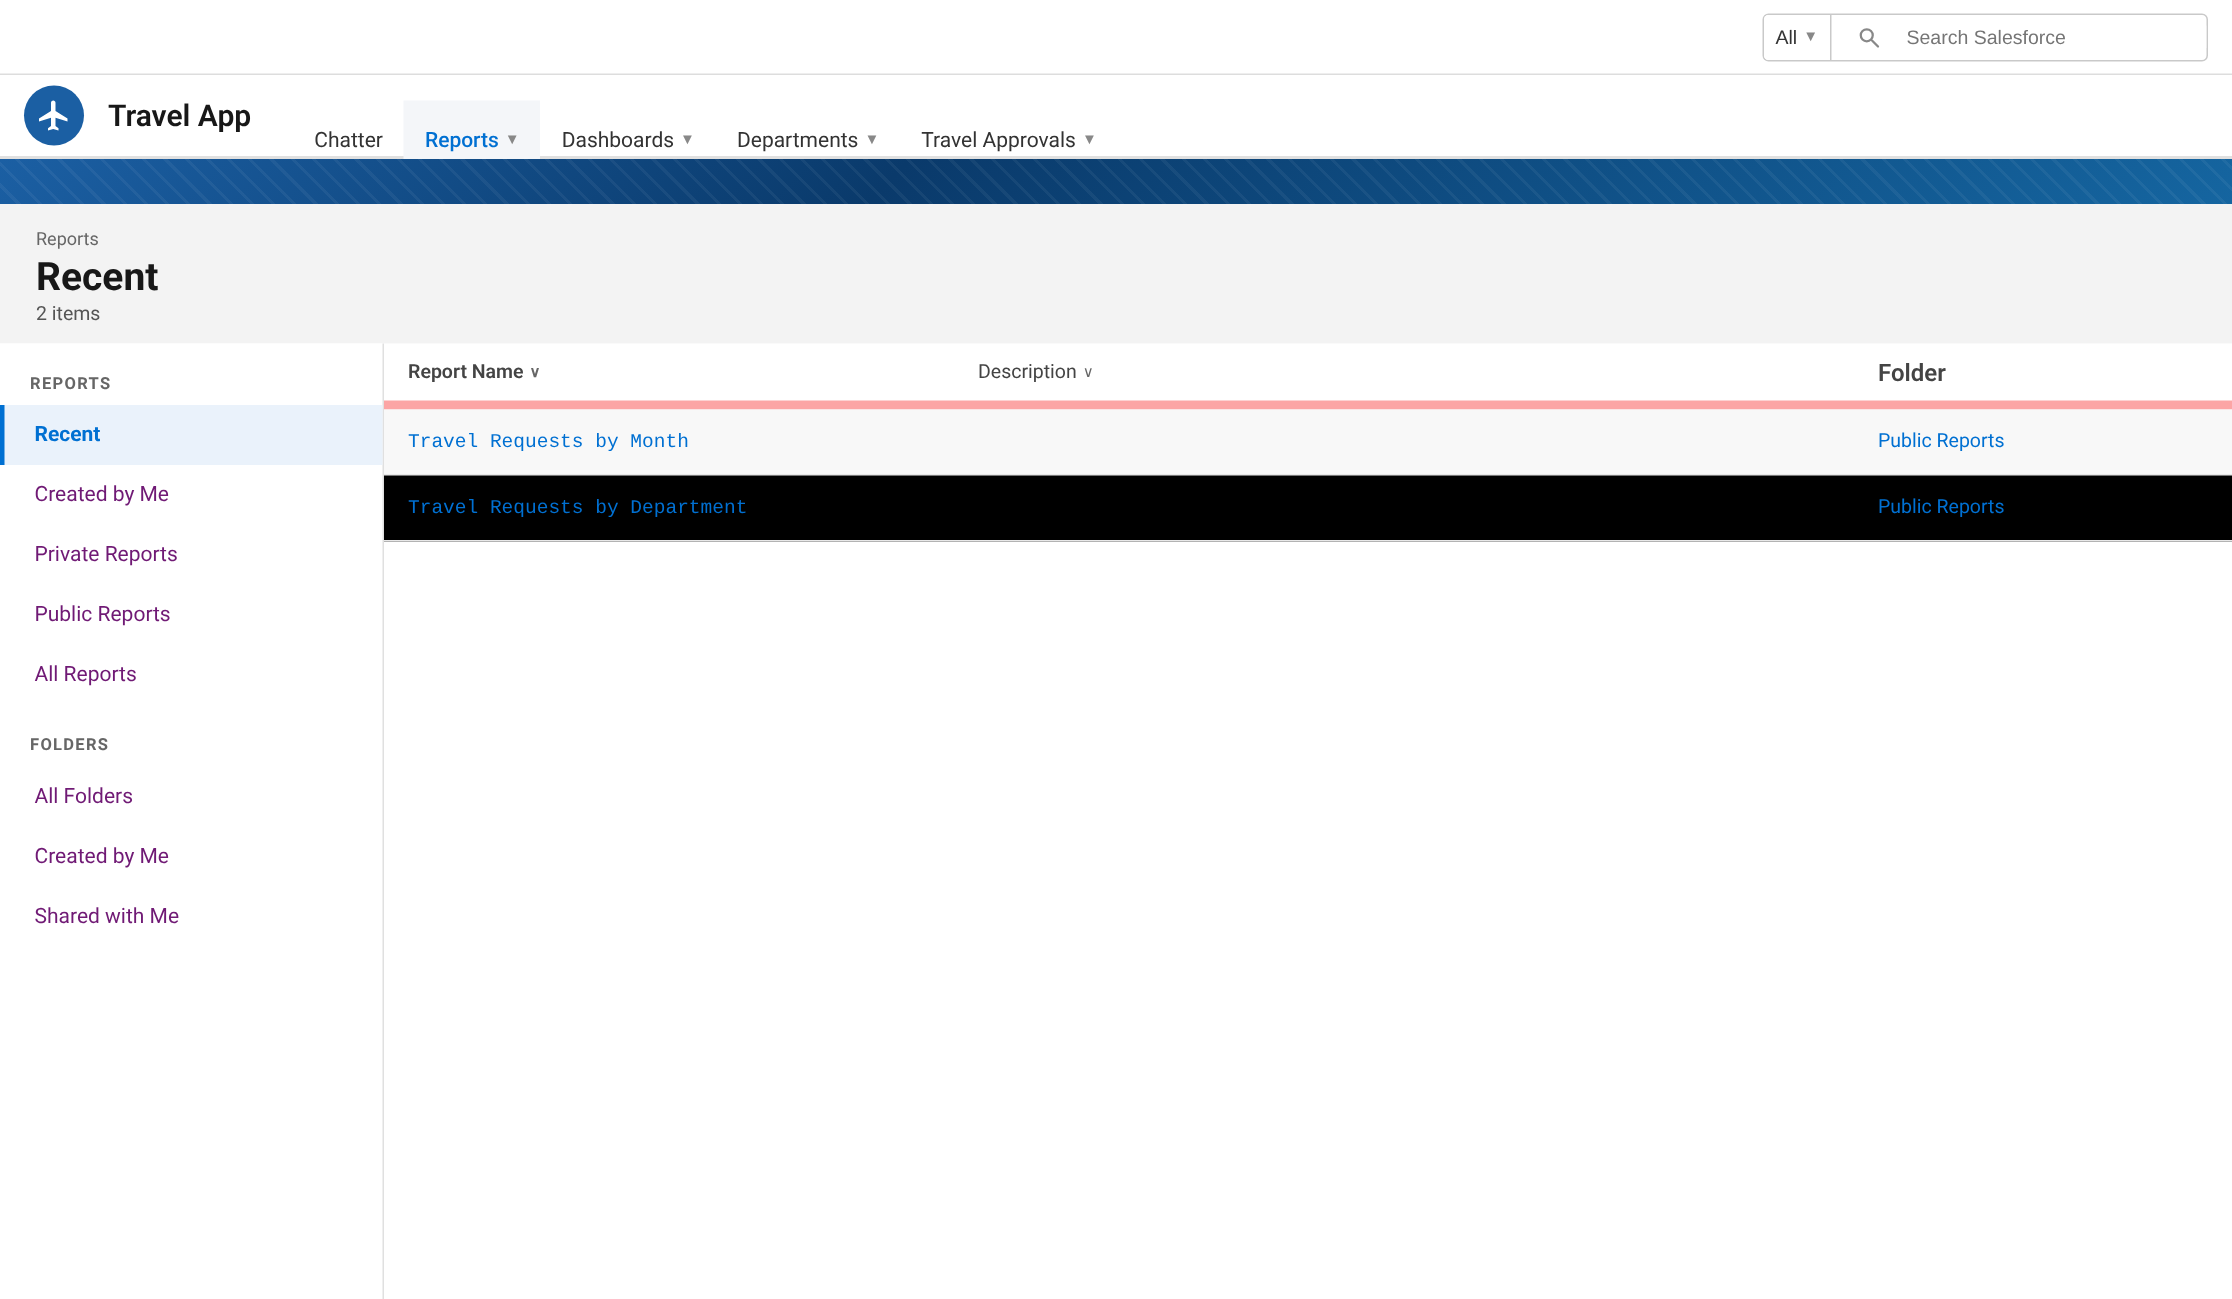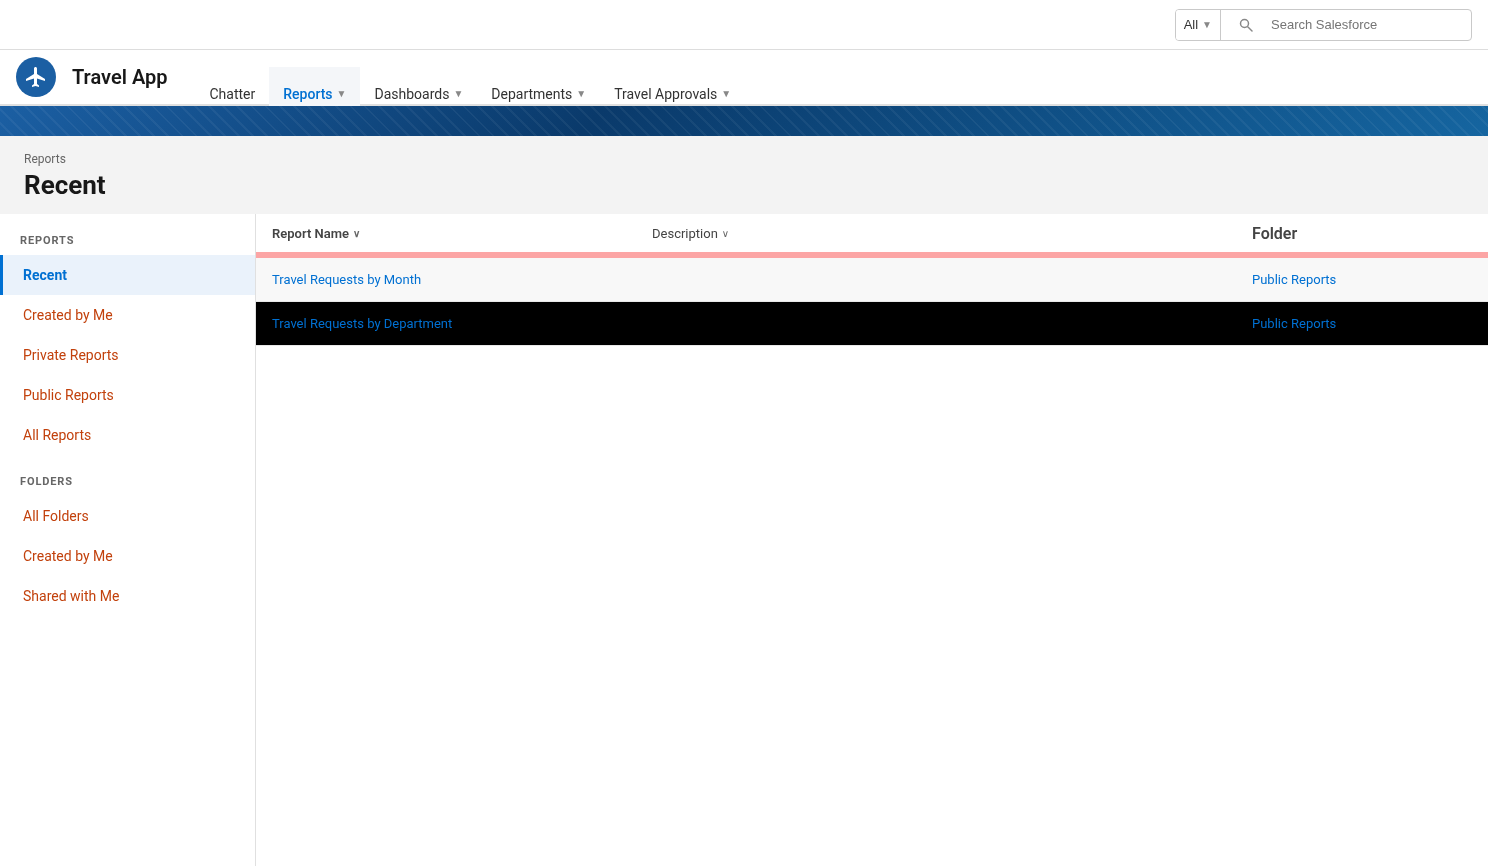--- a/index.html
+++ b/index.html
@@ -156,21 +156,21 @@
       color: #666;
       letter-spacing: 0.08em;
       padding: 20px 20px 8px 20px;
       text-transform: uppercase;
     }
     .sidebar-item {
       display: flex;
       align-items: center;
       padding: 12px 20px;
       font-size: 14px;
-      color: #c2410c;
+      color: #701a75;
       cursor: pointer;
       border-left: 3px solid transparent;
       position: relative;
     }
     .sidebar-item.active {
       background: #eaf2fb;
       color: #0070d2;
       font-weight: 700;
       border-left: 3px solid #0070d2;
     }
@@ -223,20 +223,21 @@
       align-items: center;
       padding: 0 16px;
       height: 44px;
       border-bottom: 1px solid #e8e8e8;
       background: #000000;
     }
     .table-row:nth-child(even) { background: #f8f8f8; }
     .cell-report-name {
       flex: 0 0 380px;
       font-size: 13px;
+      font-family: Liberation Mono, monospace;
     }
     .cell-description {
       flex: 1;
       font-size: 13px;
       color: #444;
     }
     .cell-folder {
       flex: 0 0 220px;
       font-size: 13px;
     }
@@ -305,20 +306,21 @@
     <span>Travel Approvals</span>
     <span class="nav-chevron">▼</span>
   </div>
 </div>
 
 <div class="banner"></div>
 
 <div class="page-header">
   <div class="breadcrumb">Reports</div>
   <div class="page-title">Recent</div>
+  <div class="item-count">2 items</div>
 </div>
 
 <div class="main-layout">
 
   <div class="sidebar">
     <div class="sidebar-section-label">REPORTS</div>
 
     <div class="sidebar-item active">
       <span>Recent</span>
     </div>

